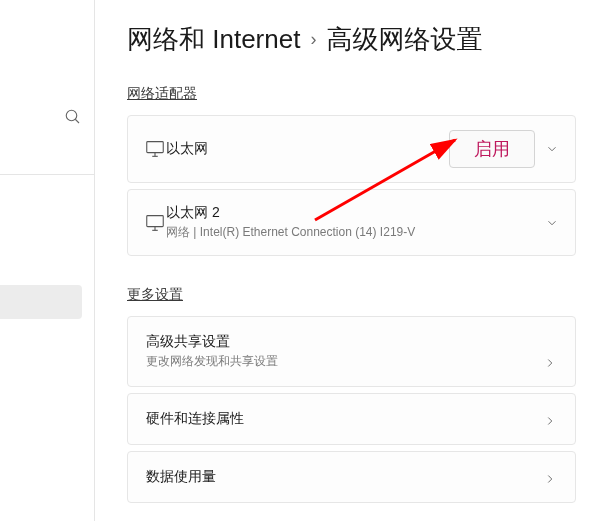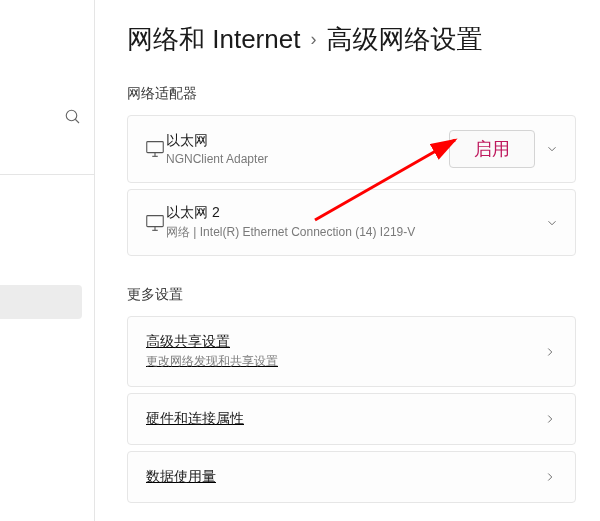--- a/index.html
+++ b/index.html
@@ -6,30 +6,30 @@
     body { width: 600px; height: 521px; background: #ffffff; overflow: hidden; position: relative; }
     .container { display: flex; height: 521px; }
     .sidebar { width: 95px; border-right: 1px solid #e5e5e5; padding-top: 100px; position: relative; }
     .search-wrap { position: absolute; top: 108px; right: 12px; }
     .search-icon { width: 18px; height: 18px; stroke: #666; fill: none; stroke-width: 1.5; }
     .sidebar-item { background: #ececec; height: 34px; margin: 0 6px 0 0; border-radius: 0 4px 4px 0; position: absolute; top: 285px; left: 0; right: 6px; }
     .sidebar-divider { position: absolute; top: 174px; left: 0; right: 0; height: 1px; background: #e5e5e5; }
     .main { flex: 1; padding: 22px 24px 0 32px; overflow-y: auto; }
     .breadcrumb { font-size: 26px; font-weight: 400; color: #1a1a1a; margin-bottom: 28px; display: flex; align-items: center; gap: 8px; }
     .breadcrumb .sep { font-size: 18px; color: #6a6a6a; margin: 0 2px; }
-    .section-title { font-size: 14px; font-weight: 400; color: #3a3a3a; margin-bottom: 12px; }
+    .section-title { font-size: 14px; font-weight: 400; color: #3a3a3a; margin-bottom: 12px; text-decoration: underline; }
     .adapter-card { border: 1px solid #e6e6e6; border-radius: 4px; padding: 14px 16px; display: flex; align-items: center; margin-bottom: 6px; background: #fdfdfd; position: relative; }
     .adapter-icon { width: 22px; height: 22px; flex-shrink: 0; stroke: #555; fill: none; stroke-width: 1.2; }
     .adapter-text { flex: 1; }
     .adapter-title { font-size: 14px; color: #1a1a1a; }
     .adapter-sub { font-size: 12px; color: #7a7a7a; margin-top: 2px; }
     .adapter-btn { border: 1px solid #d4d4d4; background: #fafafa; border-radius: 4px; padding: 6px 24px; font-size: 18px; color: #be185d; cursor: pointer; margin-right: 10px; }
     .chevron { width: 14px; height: 14px; stroke: #5a5a5a; fill: none; stroke-width: 1.5; cursor: pointer; }
     .more-section { margin-top: 30px; }
-    .settings-row { border: 1px solid #e6e6e6; border-radius: 4px; padding: 16px 18px; display: flex; align-items: center; justify-content: space-between; margin-bottom: 6px; background: #fdfdfd; cursor: pointer; text-decoration: underline; }
+    .settings-row { border: 1px solid #e6e6e6; border-radius: 4px; padding: 16px 18px; display: flex; align-items: flex-end; justify-content: space-between; margin-bottom: 6px; background: #fdfdfd; cursor: pointer; }
     .settings-text { }
     .settings-title { font-size: 14px; color: #1a1a1a; }
     .settings-sub { font-size: 12px; color: #7a7a7a; margin-top: 2px; }
     .arrow-overlay { position: absolute; pointer-events: none; }
   </style>
 </head>
 <body>
 
 <div class="container">
   <div class="sidebar">
@@ -53,21 +53,20 @@
     <div class="section-title">网络适配器</div>
 
     <div class="adapter-card">
       <svg class="adapter-icon" viewBox="0 0 24 24">
           <rect x="3" y="4" width="18" height="12" rx="1"></rect>
           <line x1="9" y1="20" x2="15" y2="20"></line>
           <line x1="12" y1="16" x2="12" y2="20"></line>
         </svg>
       <div class="adapter-text">
         <div class="adapter-title">以太网</div>
-        <div class="adapter-sub">NGNClient Adapter</div>
       </div>
       <button class="adapter-btn">启用</button>
       <svg class="chevron" viewBox="0 0 24 24">
           <polyline points="6 9 12 15 18 9"></polyline>
         </svg>
     </div>
 
     <div class="adapter-card">
       <svg class="adapter-icon" viewBox="0 0 24 24">
           <rect x="3" y="4" width="18" height="12" rx="1"></rect>

